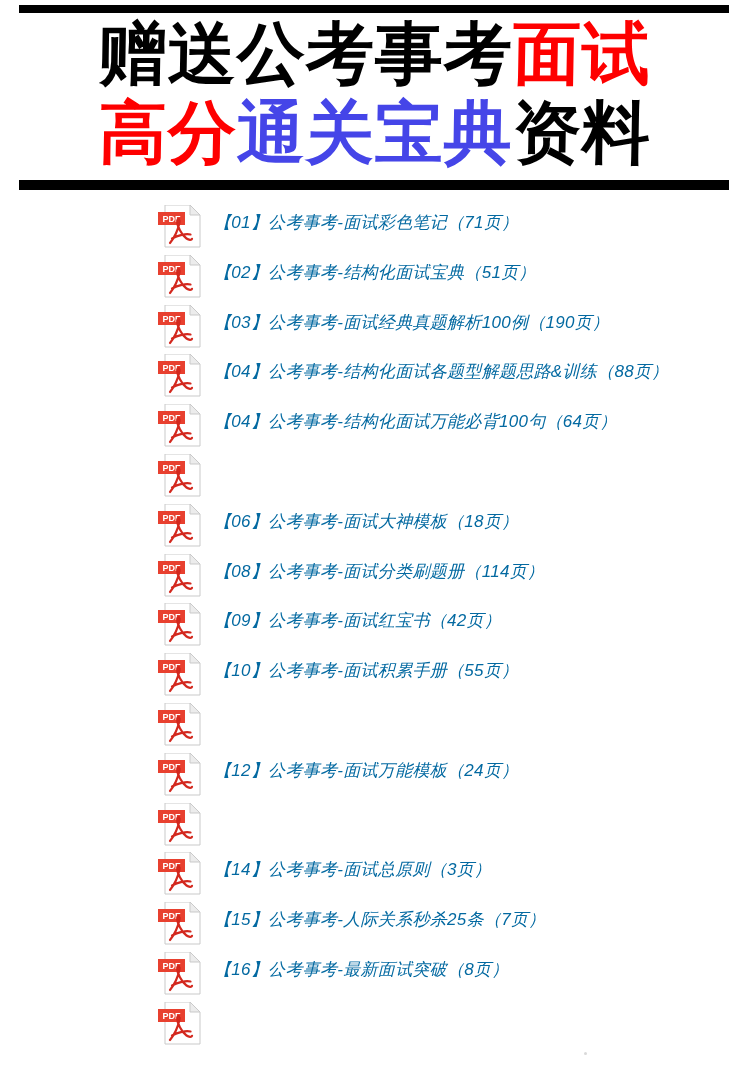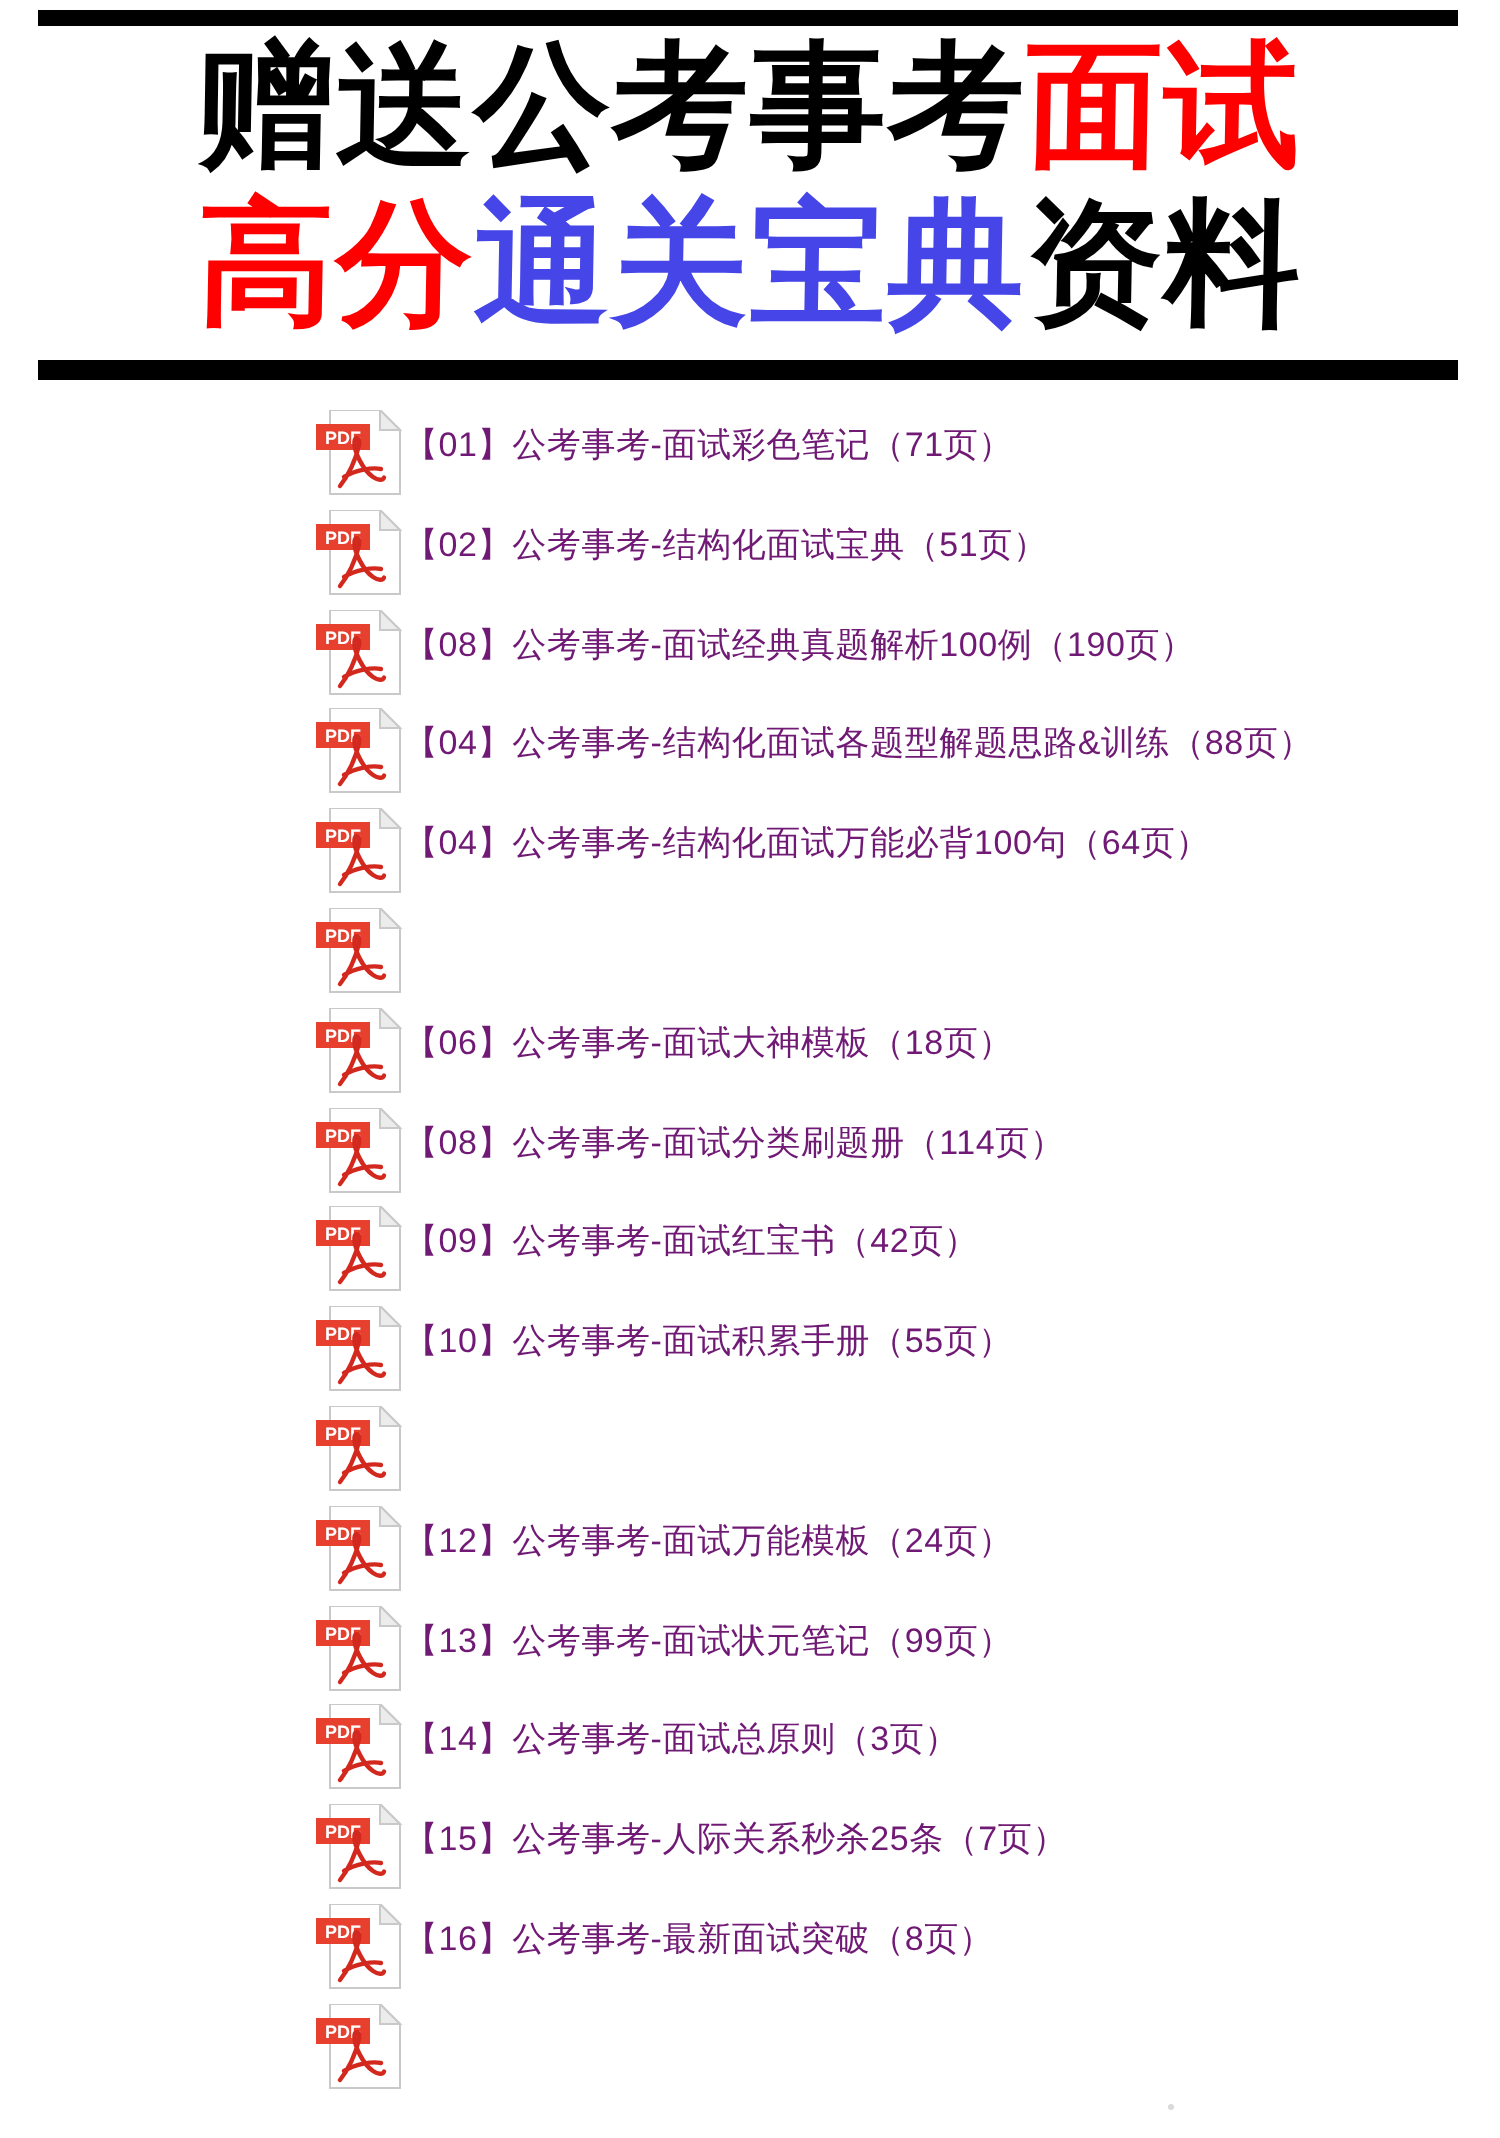--- a/index.html
+++ b/index.html
@@ -13,22 +13,22 @@
   .title{
     position:absolute;top:14px;left:0;width:750px;text-align:center;
     font-weight:900;font-size:68px;line-height:79px;letter-spacing:1px;
     white-space:nowrap;
   }
   .title .seg{display:inline-block;transform:skewX(-1deg);}
   .list{position:absolute;top:205px;left:158px;width:560px;}
   .row{display:flex;align-items:flex-start;height:49.8px;}
   .pdf-icon{width:44px;height:46px;flex:0 0 44px;}
   .row-label{
-    margin-left:0;padding-top:7px;font-size:17px;line-height:22px;
-    color:#701a75;letter-spacing:0.3px;white-space:nowrap;
+    margin-left:12px;padding-top:7px;font-size:17px;line-height:22px;
+    color:#0369a1;letter-spacing:0.3px;white-space:nowrap;font-style:italic;
   }
   #watermark-dot{
     position:absolute;left:584px;top:1052px;width:3px;height:3px;
     background:#d9d9d9;border-radius:50%;
   }
 </style>
 </head>
 <body>
 
 <div class="bar" id="bar-top"></div>
@@ -64,21 +64,21 @@
   </div>
 
   <div class="row">
     <svg class="pdf-icon" viewBox="0 0 44 46" aria-hidden="true">
       <path d="M7,0 H32 L42,10 V42 H7 Z" fill="#ffffff" stroke="#c9c9c9" stroke-width="1"></path>
       <path d="M32,0 L42,10 H32 Z" fill="#ececec" stroke="#c9c9c9" stroke-width="1"></path>
       <rect class="i-ribbon" x="0" y="7" width="27" height="13" fill="#e8402f"></rect>
       <text class="i-ribbon-text" x="13.5" y="17" text-anchor="middle" font-size="9" font-weight="bold" fill="#ffffff" font-family="Liberation Sans, sans-serif">PDF</text>
       <path class="i-glyph" d="M12,38 C16,33 20,25 21.5,17.5 C22.2,13.5 19.3,13 19.2,16 C19,21 23.5,30 28.5,33.5 C31,35.2 33.5,35.3 34,33.8 M14,33.5 C20,30 28,28.5 32.5,29.5" fill="none" stroke="#d3281e" stroke-width="2.2" stroke-linecap="round"></path>
     </svg>
-    <div class="row-label">【08】公考事考-面试经典真题解析100例（190页）</div>
+    <div class="row-label">【03】公考事考-面试经典真题解析100例（190页）</div>
   </div>
 
   <div class="row">
     <svg class="pdf-icon" viewBox="0 0 44 46" aria-hidden="true">
       <path d="M7,0 H32 L42,10 V42 H7 Z" fill="#ffffff" stroke="#c9c9c9" stroke-width="1"></path>
       <path d="M32,0 L42,10 H32 Z" fill="#ececec" stroke="#c9c9c9" stroke-width="1"></path>
       <rect class="i-ribbon" x="0" y="7" width="27" height="13" fill="#e8402f"></rect>
       <text class="i-ribbon-text" x="13.5" y="17" text-anchor="middle" font-size="9" font-weight="bold" fill="#ffffff" font-family="Liberation Sans, sans-serif">PDF</text>
       <path class="i-glyph" d="M12,38 C16,33 20,25 21.5,17.5 C22.2,13.5 19.3,13 19.2,16 C19,21 23.5,30 28.5,33.5 C31,35.2 33.5,35.3 34,33.8 M14,33.5 C20,30 28,28.5 32.5,29.5" fill="none" stroke="#d3281e" stroke-width="2.2" stroke-linecap="round"></path>
     </svg>
@@ -172,21 +172,20 @@
   </div>
 
   <div class="row">
     <svg class="pdf-icon" viewBox="0 0 44 46" aria-hidden="true">
       <path d="M7,0 H32 L42,10 V42 H7 Z" fill="#ffffff" stroke="#c9c9c9" stroke-width="1"></path>
       <path d="M32,0 L42,10 H32 Z" fill="#ececec" stroke="#c9c9c9" stroke-width="1"></path>
       <rect class="i-ribbon" x="0" y="7" width="27" height="13" fill="#e8402f"></rect>
       <text class="i-ribbon-text" x="13.5" y="17" text-anchor="middle" font-size="9" font-weight="bold" fill="#ffffff" font-family="Liberation Sans, sans-serif">PDF</text>
       <path class="i-glyph" d="M12,38 C16,33 20,25 21.5,17.5 C22.2,13.5 19.3,13 19.2,16 C19,21 23.5,30 28.5,33.5 C31,35.2 33.5,35.3 34,33.8 M14,33.5 C20,30 28,28.5 32.5,29.5" fill="none" stroke="#d3281e" stroke-width="2.2" stroke-linecap="round"></path>
     </svg>
-    <div class="row-label">【13】公考事考-面试状元笔记（99页）</div>
   </div>
 
   <div class="row">
     <svg class="pdf-icon" viewBox="0 0 44 46" aria-hidden="true">
       <path d="M7,0 H32 L42,10 V42 H7 Z" fill="#ffffff" stroke="#c9c9c9" stroke-width="1"></path>
       <path d="M32,0 L42,10 H32 Z" fill="#ececec" stroke="#c9c9c9" stroke-width="1"></path>
       <rect class="i-ribbon" x="0" y="7" width="27" height="13" fill="#e8402f"></rect>
       <text class="i-ribbon-text" x="13.5" y="17" text-anchor="middle" font-size="9" font-weight="bold" fill="#ffffff" font-family="Liberation Sans, sans-serif">PDF</text>
       <path class="i-glyph" d="M12,38 C16,33 20,25 21.5,17.5 C22.2,13.5 19.3,13 19.2,16 C19,21 23.5,30 28.5,33.5 C31,35.2 33.5,35.3 34,33.8 M14,33.5 C20,30 28,28.5 32.5,29.5" fill="none" stroke="#d3281e" stroke-width="2.2" stroke-linecap="round"></path>
     </svg>

